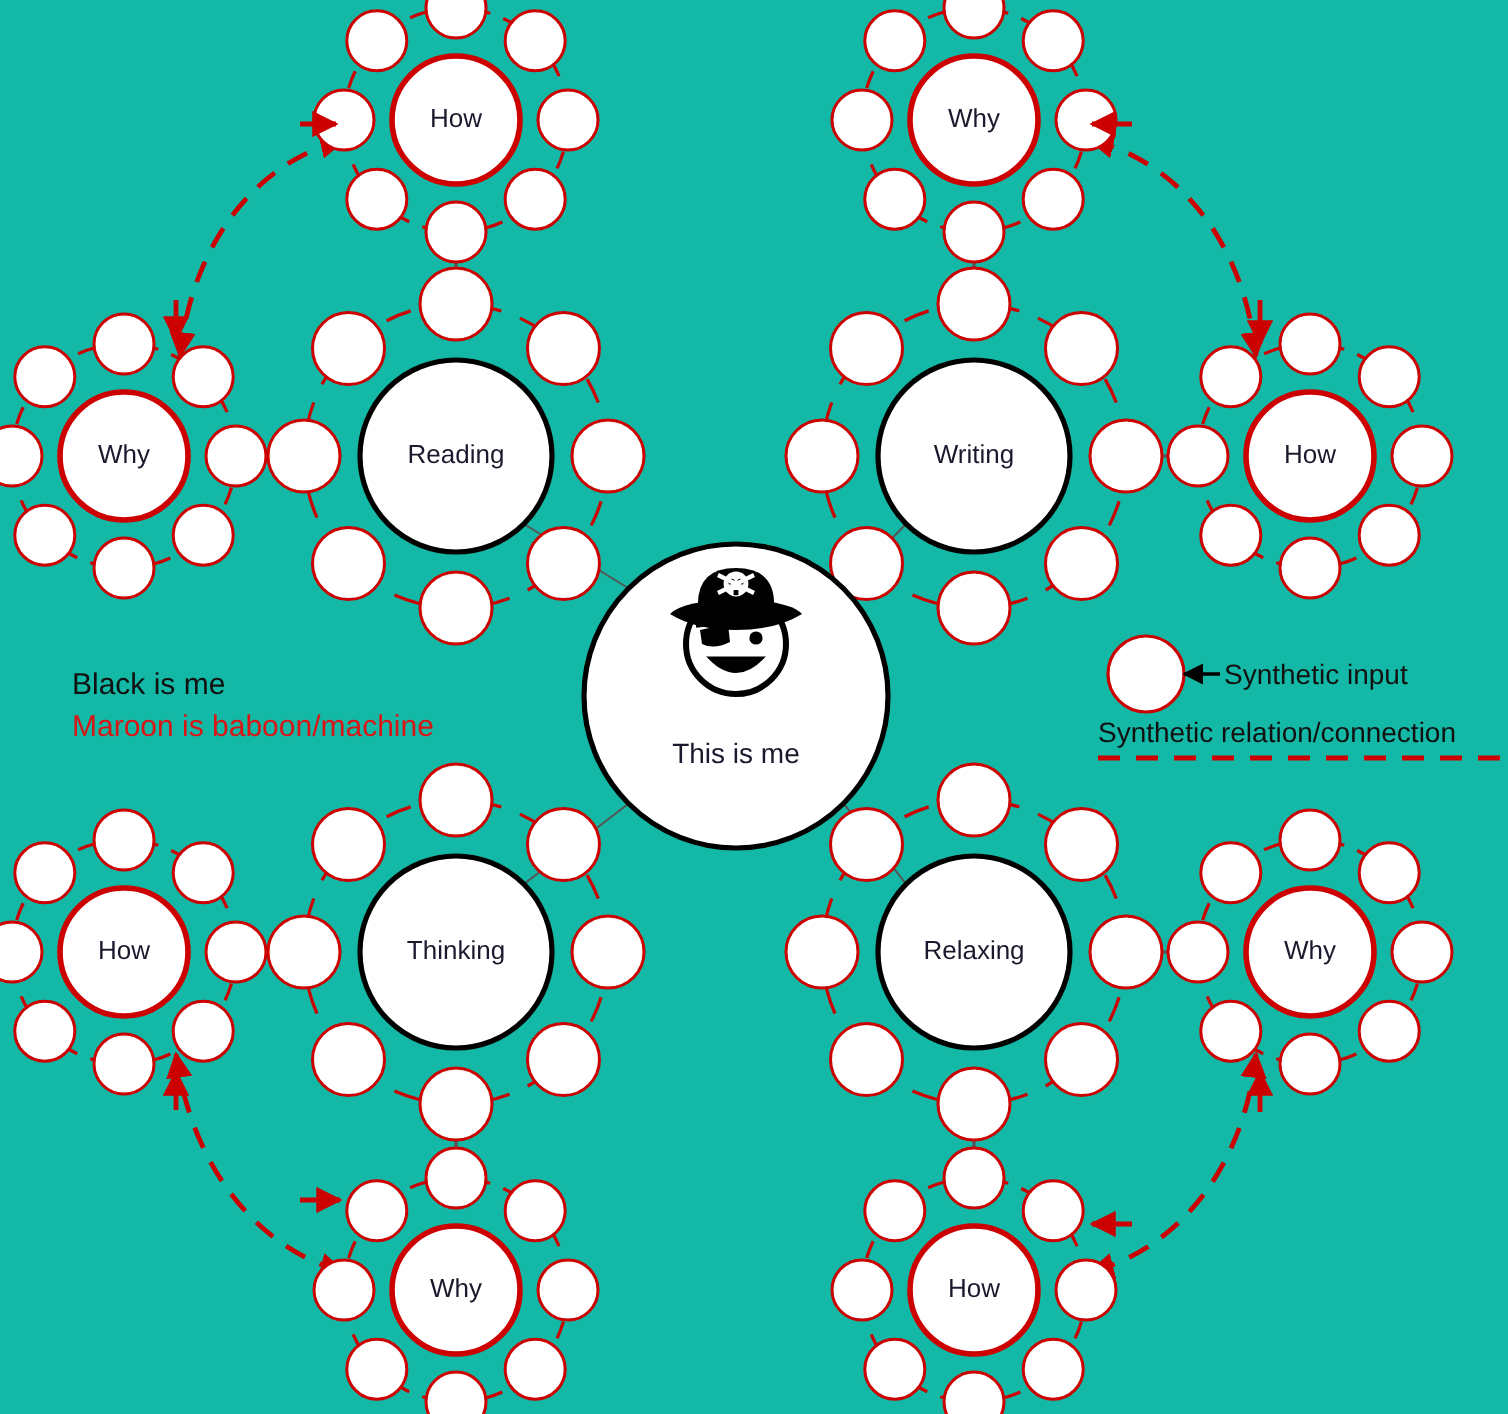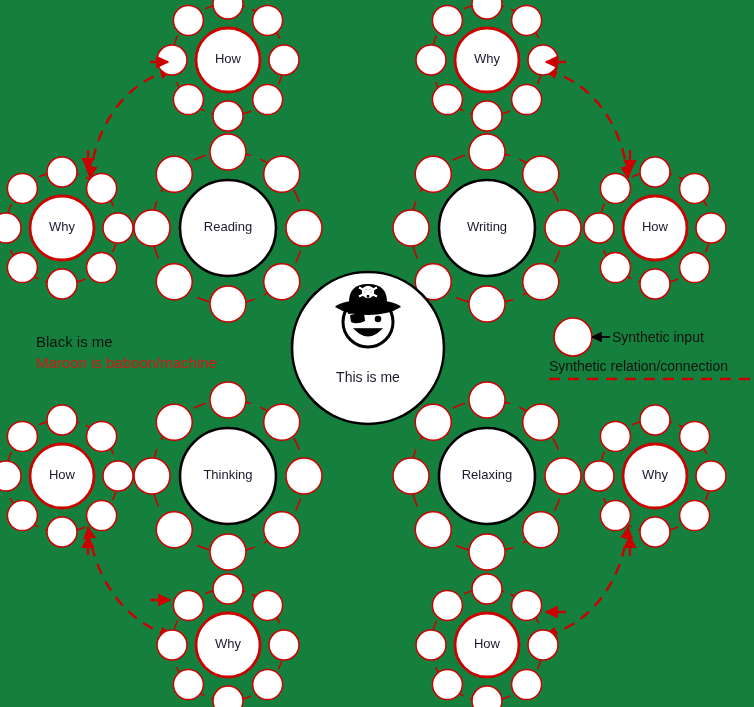--- a/index.html
+++ b/index.html
@@ -7,21 +7,21 @@
     padding: 0;
     background: #ffffff;
   }
   body {
     font-family: "Liberation Sans", sans-serif;
   }
   #canvas-root {
     position: relative;
     width: 754px;
     height: 707px;
-    background: #15803d;
+    background: #14b8a6;
     overflow: hidden;
   }
   #diagram-svg {
     position: absolute;
     left: 0;
     top: 0;
   }
   .node-label {
     font-family: "Liberation Sans", sans-serif;
     text-anchor: middle;

